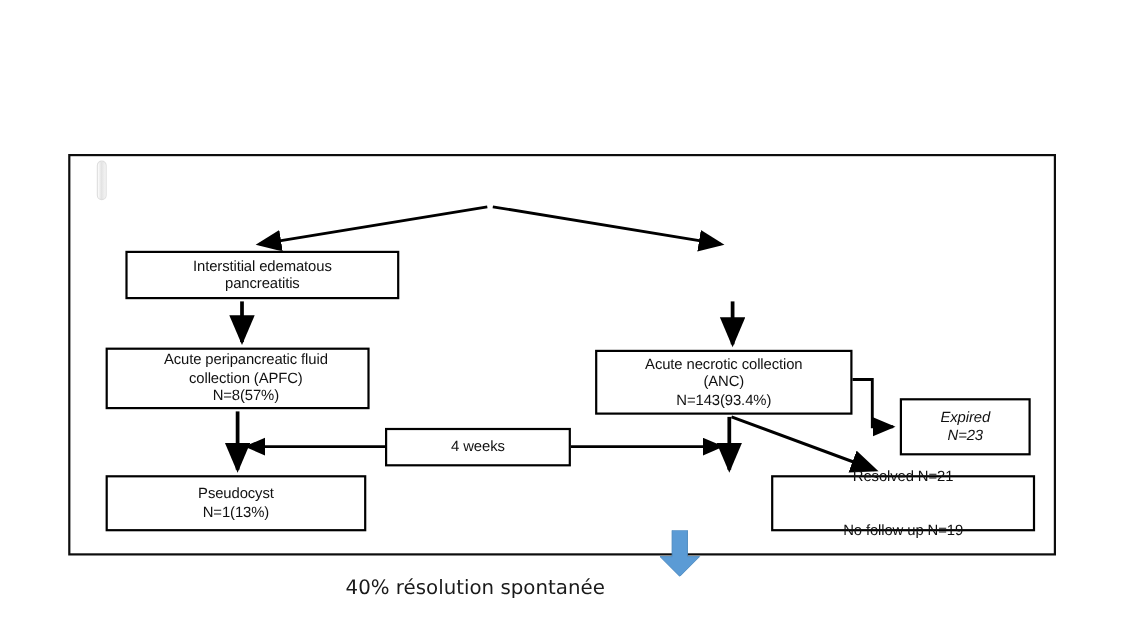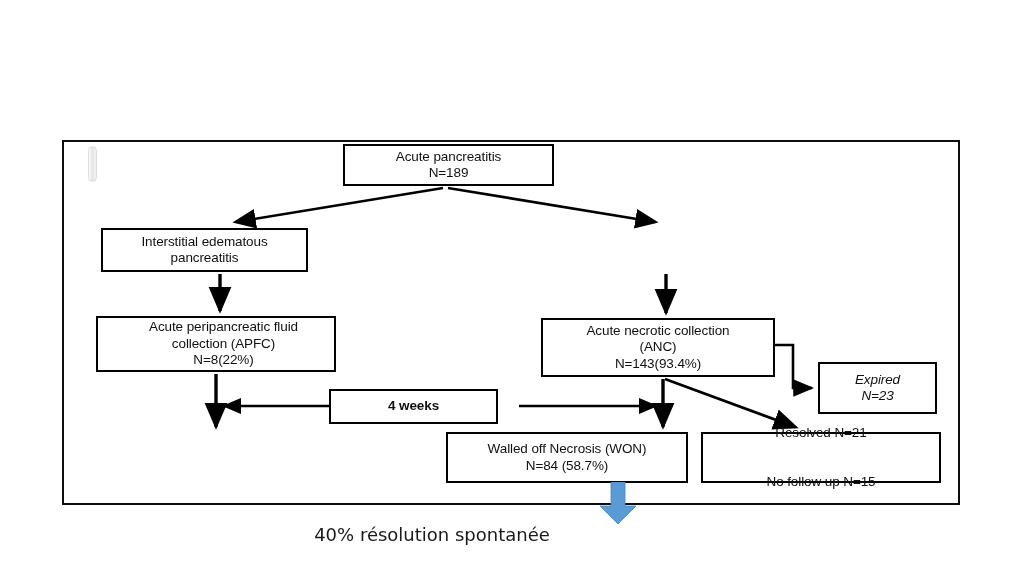--- a/index.html
+++ b/index.html
@@ -62,26 +62,26 @@
     font-family: "Liberation Sans", sans-serif;
     font-size: 13.5px;
     line-height: 1.22;
     letter-spacing: -0.1px;
     z-index: 3;
   }
   .node .ln { display: block; white-space: nowrap; }
 
   
   #node-acute-pancreatitis { left: 343px; top: 144px; width: 211px; height: 42px; }
-  #node-interstitial       { left: 101px; top: 228px; width: 207px; height: 44px; }
+  #node-interstitial       { left: 114px; top: 228px; width: 249px; height: 44px; }
   #node-necrotising        { left: 563px; top: 228px; width: 208px; height: 44px; }
   #node-apfc              { left: 96px;  top: 316px; width: 240px; height: 56px; padding-left: 15px; }
   #node-anc               { left: 541px; top: 318px; width: 234px; height: 59px; }
   #node-expired           { left: 818px; top: 362px; width: 119px; height: 52px; font-style: italic; }
-  #node-four-weeks        { left: 329px; top: 389px; width: 169px; height: 35px; font-weight: bold; }
+  #node-four-weeks        { left: 350px; top: 389px; width: 169px; height: 35px; }
   #node-pseudocyst        { left: 96px;  top: 432px; width: 237px; height: 51px; }
   #node-won               { left: 446px; top: 432px; width: 242px; height: 51px; }
   #node-resolved          { left: 701px; top: 432px; width: 240px; height: 51px; gap: 32px; }
 
   
   #connectors {
     position: absolute;
     left: 0; top: 0;
     width: 1024px;
     height: 576px;
@@ -144,61 +144,57 @@
 
     <line x1="665" y1="379" x2="795" y2="427" stroke="#000000" stroke-width="2.8" marker-end="url(#ahbig)"></line>
 
     <path d="M772,345 L793,345 L793,388 L812,388" fill="none" stroke="#000000" stroke-width="2.6" marker-end="url(#ah)"></path>
 
     <line x1="350" y1="406" x2="224" y2="406" stroke="#000000" stroke-width="2.4" marker-end="url(#ah)"></line>
 
     <line x1="519" y1="406" x2="656" y2="406" stroke="#000000" stroke-width="2.4" marker-end="url(#ah)"></line>
   </svg>
 
-  <div class="node" id="node-acute-pancreatitis">
-    <span class="ln">Acute pancreatitis</span>
-    <span class="ln">N=189</span>
-  </div>
 
   <div class="node" id="node-interstitial">
     <span class="ln">Interstitial edematous</span>
     <span class="ln">pancreatitis</span>
   </div>
 
 
   <div class="node" id="node-apfc">
     <span class="ln">Acute peripancreatic fluid</span>
     <span class="ln">collection (APFC)</span>
-    <span class="ln">N=8(22%)</span>
+    <span class="ln">N=8(57%)</span>
   </div>
 
   <div class="node" id="node-anc">
     <span class="ln">Acute necrotic collection</span>
     <span class="ln">(ANC)</span>
     <span class="ln">N=143(93.4%)</span>
   </div>
 
   <div class="node" id="node-expired">
     <span class="ln">Expired</span>
     <span class="ln">N=23</span>
   </div>
 
   <div class="node" id="node-four-weeks">
     <span class="ln">4 weeks</span>
   </div>
 
-
-  <div class="node" id="node-won">
-    <span class="ln">Walled off Necrosis (WON)</span>
-    <span class="ln">N=84 (58.7%)</span>
-  </div>
+  <div class="node" id="node-pseudocyst">
+    <span class="ln">Pseudocyst</span>
+    <span class="ln">N=1(13%)</span>
+  </div>
+
 
   <div class="node" id="node-resolved">
     <span class="ln">Resolved N=21</span>
-    <span class="ln">No follow up N=15</span>
+    <span class="ln">No follow up N=19</span>
   </div>
 
   <svg class="blue-arrow" viewBox="0 0 40 42" xmlns="http://www.w3.org/2000/svg">
     <polygon points="13,0 27,0 27,24 38,24 20,42 2,24 13,24" fill="#5b9bd5" stroke="#4a87bd" stroke-width="0.8"></polygon>
   </svg>
 
   <div class="caption">40% résolution spontanée</div>
 
 </div>
 

